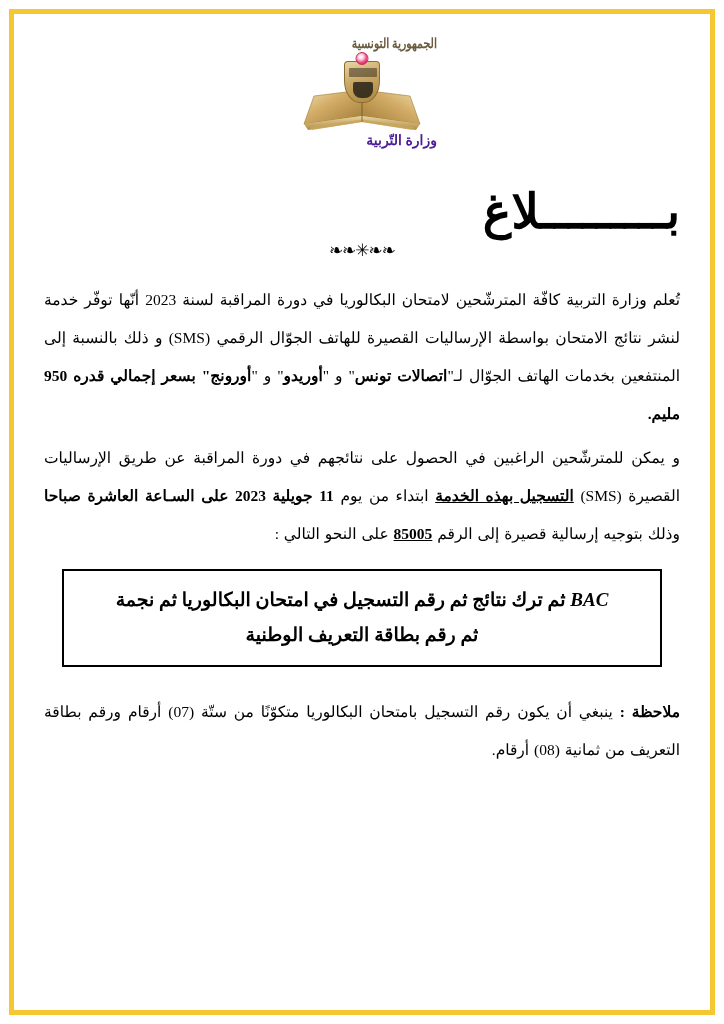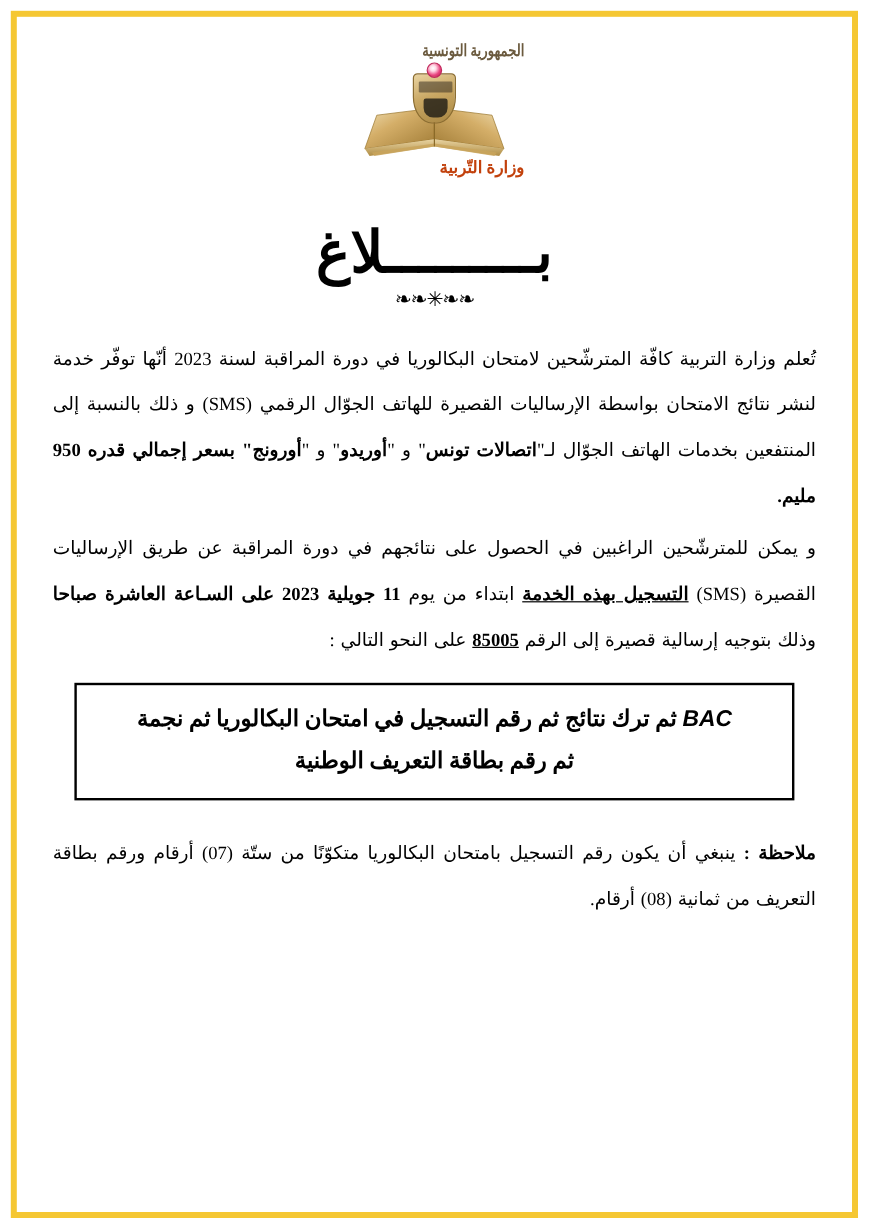--- a/index.html
+++ b/index.html
@@ -135,39 +135,40 @@
   .emblem-book {
     position:absolute;
     left:0; bottom:0;
     width:120px; height:52px;
     z-index:2;
   }
 
   .emblem-ministry {
     font-family:"Liberation Serif", serif;
     font-size:14px;
-    color:#c2410c;
+    color:#4c1d95;
     font-weight:bold;
     margin-top:2px;
     line-height:1;
   }
 
   
   .title-block {
     text-align:center;
     margin-top:14px;
   }
 
   .doc-title {
     font-family:"Liberation Serif", serif;
     font-size:48px;
     font-weight:bold;
     line-height:1;
     letter-spacing:0px;
     color:#000;
+    text-align:right;
   }
 
   .title-ornament {
     font-family:"DejaVu Sans", sans-serif;
     font-size:17px;
     font-weight:bold;
     letter-spacing:-1px;
     margin-top:6px;
     color:#000;
     line-height:1;
@@ -206,21 +207,21 @@
 
   .sms-box-line {
     font-family:"Liberation Serif", "DejaVu Serif", serif;
     font-size:19px;
     font-weight:bold;
     line-height:1.85;
     letter-spacing:0px;
   }
   .sms-box-line .code {
     font-style:italic;
-    font-family:Liberation Sans, sans-serif;
+    font-family:Liberation Serif, serif;
     font-weight:bold;
   }
 
   
   .note-zone { margin-top:26px; direction:rtl; }
 
   .note-zone p.para { margin-bottom:4px; }
 
   .tail-zone { margin-top:14px; direction:rtl; }
 </style>

